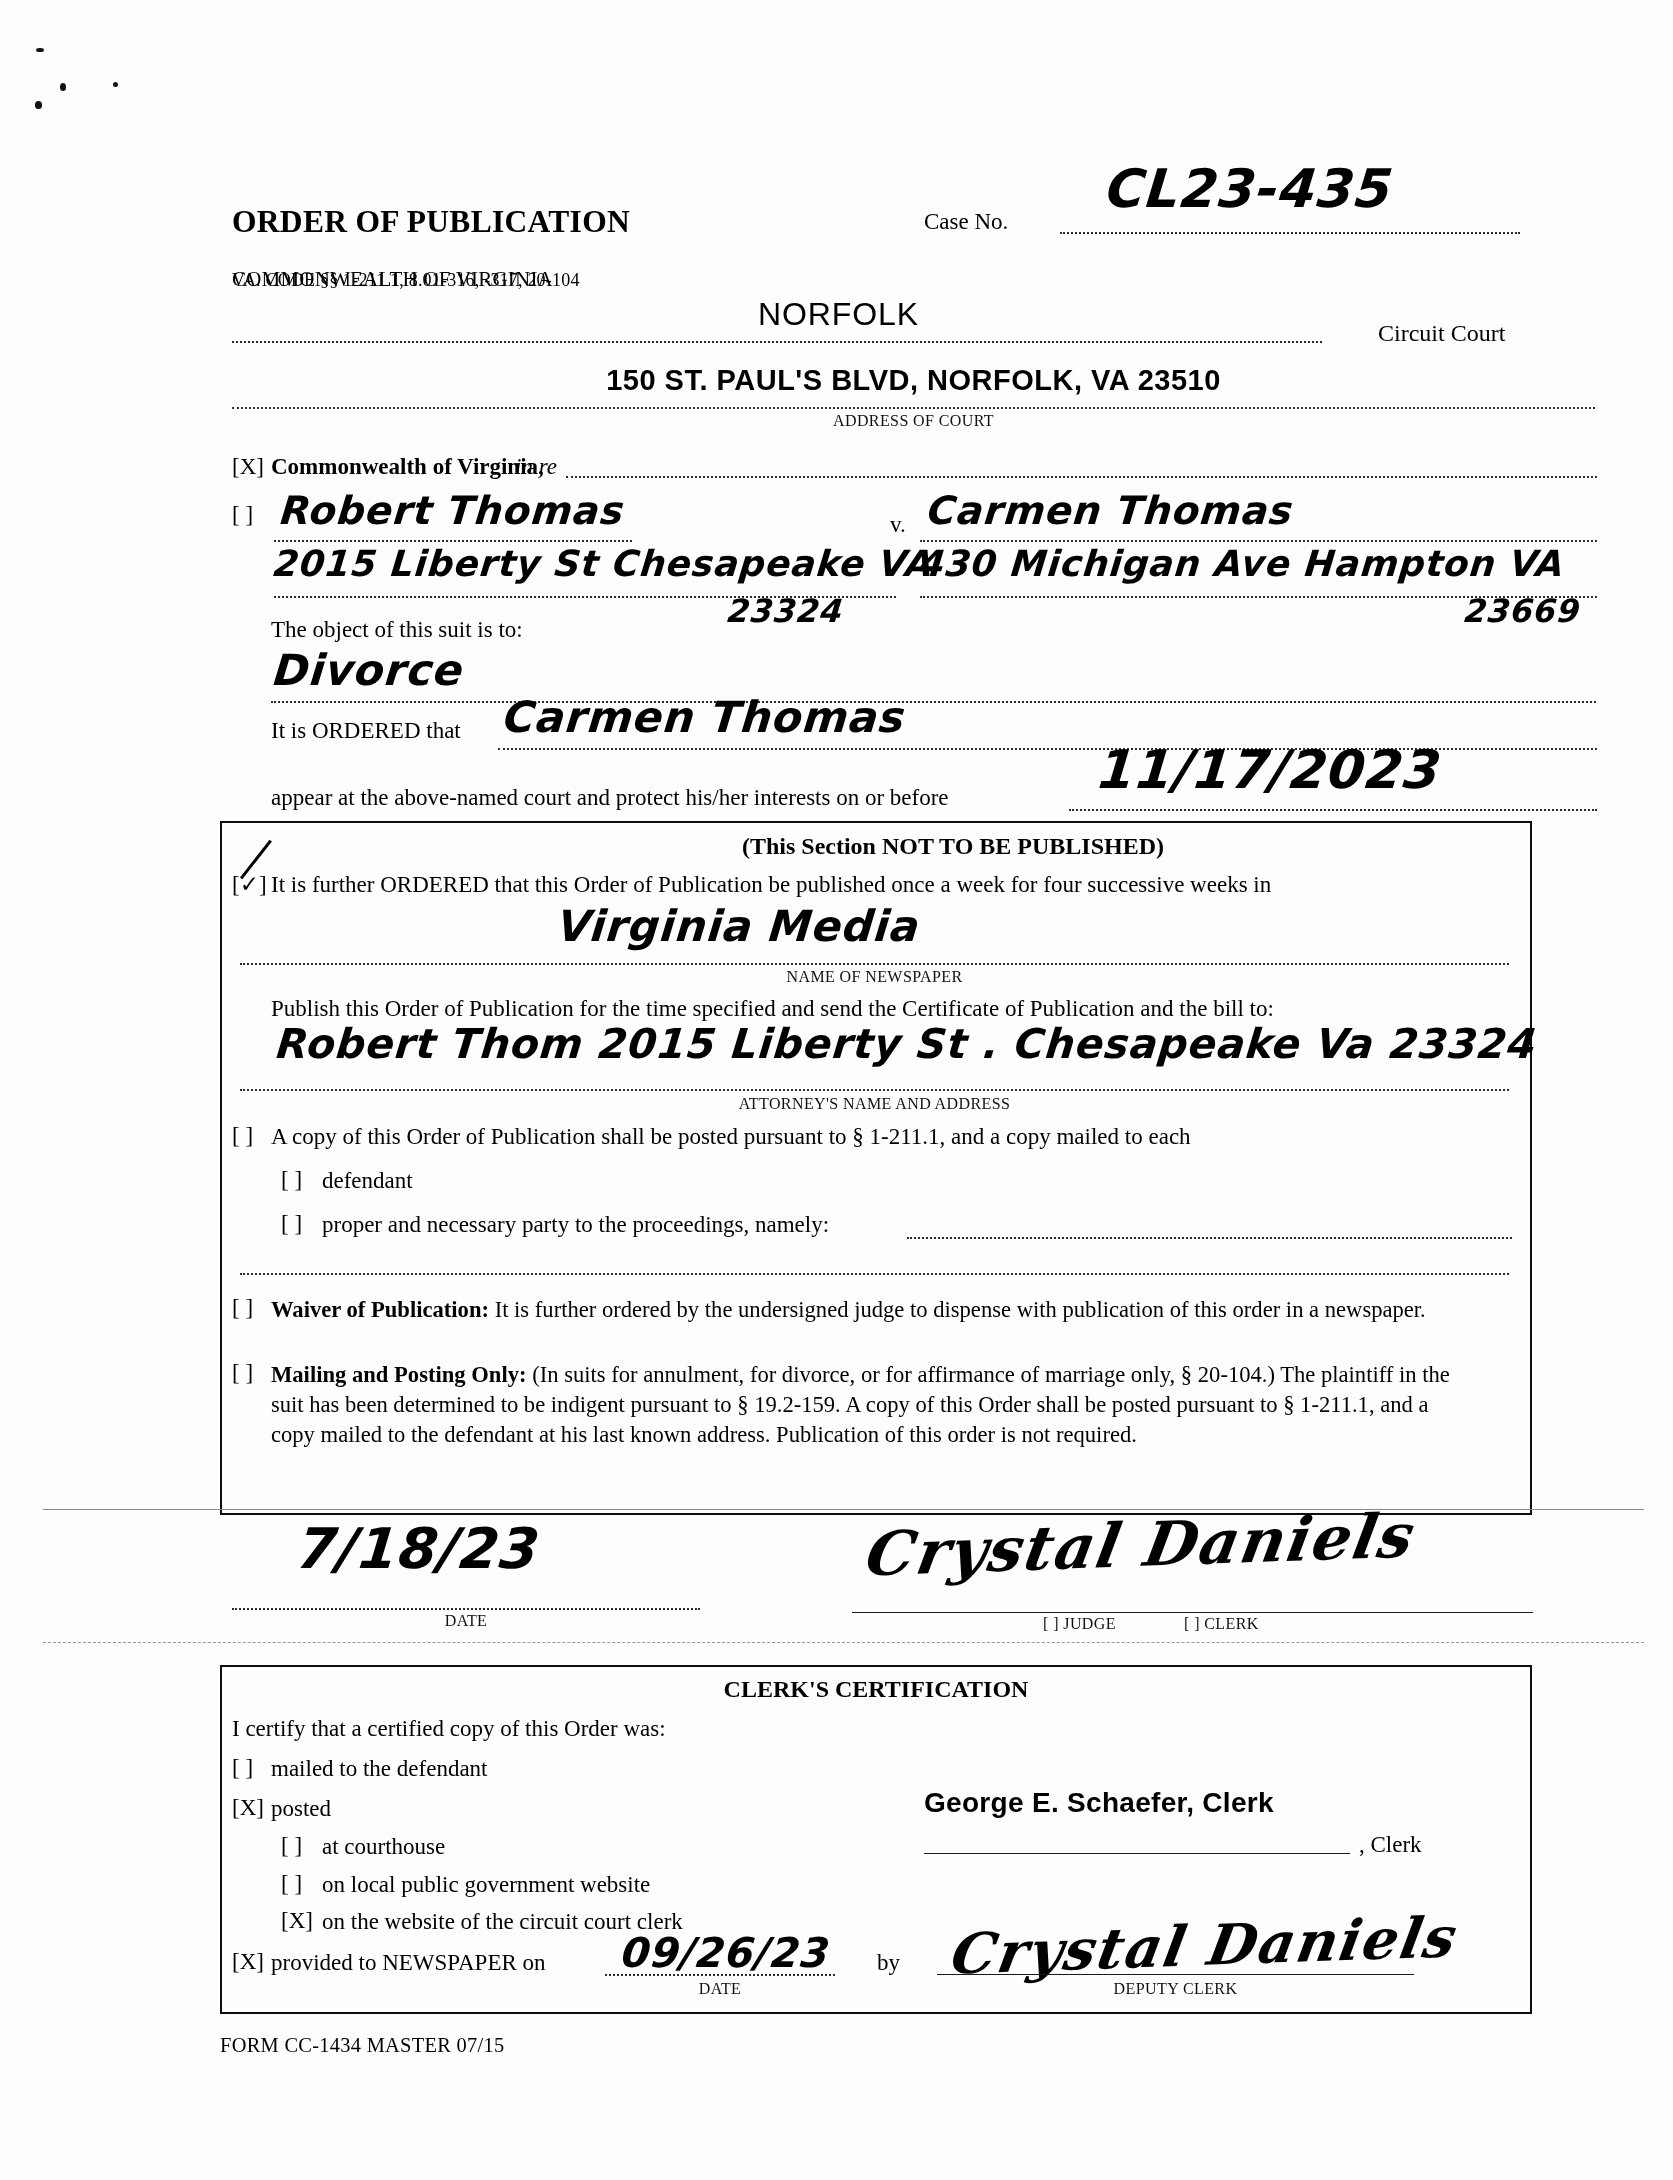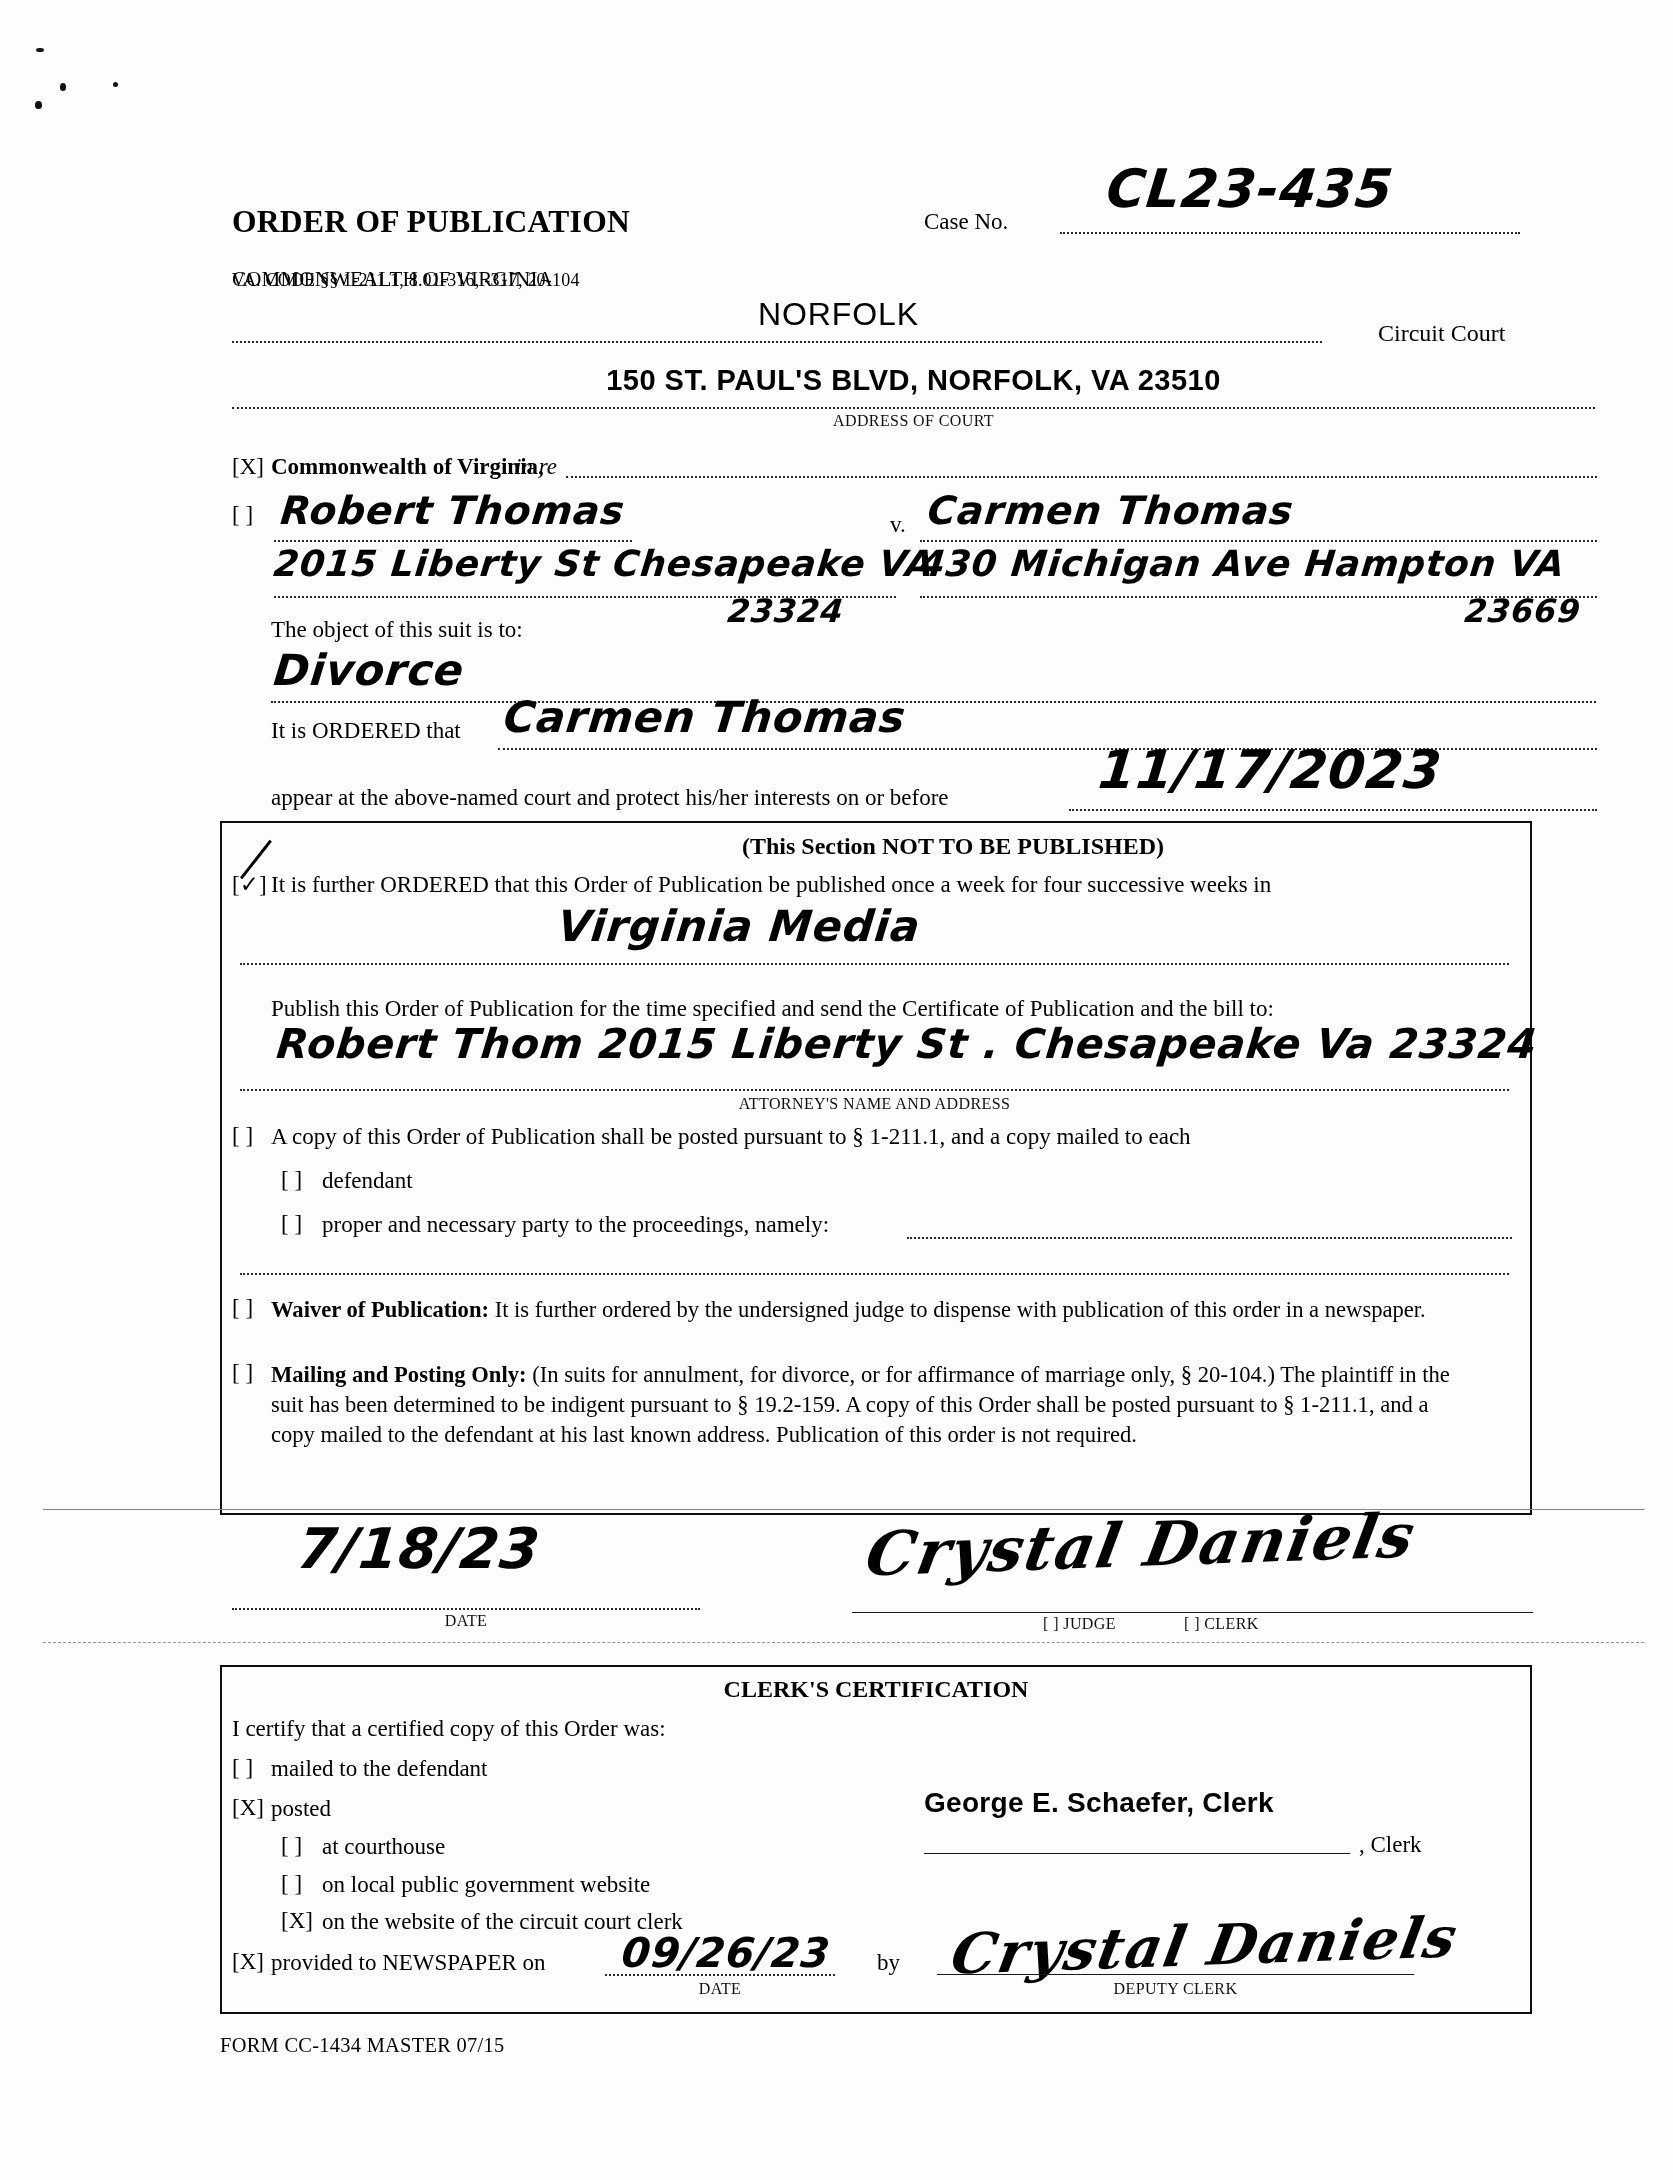--- a/index.html
+++ b/index.html
@@ -184,20 +184,21 @@
   <div class="framed" style="left:220px;top:821px;width:1312px;height:694px;"></div>
 
   <div class="abs section-head" style="left:220px;top:833px;width:1466px;">(This Section NOT TO BE PUBLISHED)</div>
 
   <div class="abs cbox" style="left:232px;top:871px;">[✓]</div>
   <div class="strike-through" style="left:241px;top:877px;width:48px;transform:rotate(-52deg);"></div>
   <div class="abs body-text" style="left:271px;top:871px;width:1193px;">It is further ORDERED that this Order of Publication be published once a week for four successive weeks in</div>
 
   <div class="abs hand" style="left:558px;top:901px;font-size:43px;">Virginia Media</div>
   <div class="abs dotline" style="left:240px;top:963px;width:1269px;"></div>
+  <div class="abs caption" style="left:240px;top:968px;width:1269px;">NAME OF NEWSPAPER</div>
 
   <div class="abs body-text" style="left:271px;top:995px;width:1210px;">Publish this Order of Publication for the time specified and send the Certificate of Publication and the bill to:</div>
   <div class="abs hand" style="left:277px;top:1020px;font-size:41px;">Robert Thom  2015 Liberty St . Chesapeake Va 23324</div>
   <div class="abs dotline" style="left:240px;top:1089px;width:1269px;"></div>
   <div class="abs caption" style="left:240px;top:1095px;width:1269px;">ATTORNEY'S NAME AND ADDRESS</div>
 
   <div class="abs cbox" style="left:232px;top:1123px;">[ ]</div>
   <div class="abs body-text" style="left:271px;top:1123px;width:1210px;">A copy of this Order of Publication shall be posted pursuant to § 1-211.1, and a copy mailed to each</div>
 
   <div class="abs cbox" style="left:281px;top:1167px;">[ ]</div>

